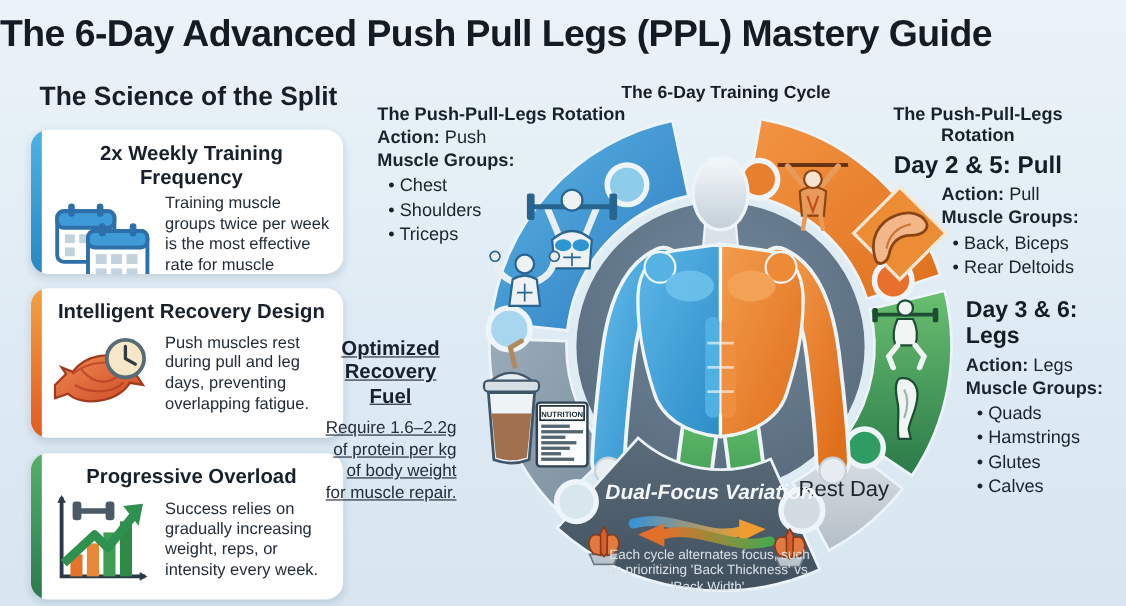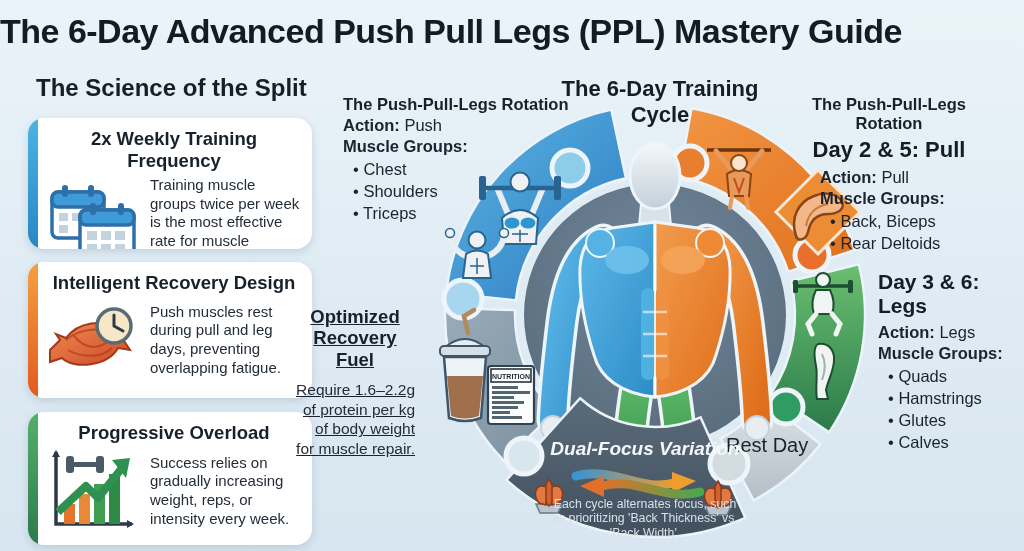--- a/index.html
+++ b/index.html
@@ -18,30 +18,30 @@
   .card-inner{padding:8px 10px 8px 18px;}
   .card-title{font-size:18.5px;font-weight:800;text-align:center;color:#18212b;margin:2px 0 4px 0;}
   .card-row{display:flex;align-items:center;gap:8px;}
   .card-icon{flex:0 0 96px;display:flex;justify-content:center;}
   .card-body{font-size:15px;line-height:1.24;color:#232d38;}
   #card-frequency{top:118px;height:131px;}
   #card-recovery{top:262px;height:136px;}
   #card-overload{top:412px;height:133px;}
   
   .ov{position:absolute;z-index:3;}
-  .cycle-heading{left:530px;top:76px;width:260px;text-align:center;font-size:22px;font-weight:800;color:#151d27;}
+  .cycle-heading{left:530px;top:76px;width:260px;text-align:center;font-size:16px;font-weight:800;color:#151d27;}
   .rot-heading{font-size:16.5px;font-weight:800;color:#18212b;}
   .day-heading{font-size:22px;font-weight:800;color:#141c26;margin:4px 0 5px 0;}
   .kv{font-size:16.5px;margin:2px 0;}
   .kv b{font-weight:800;}
   ul.groups{list-style:none;margin:2px 0 0 0;padding:0 0 0 10px;font-size:16.5px;line-height:1.34;}
   ul.groups li::before{content:"• ";}
   #push-block{left:343px;top:95px;width:230px;}
   #pull-block{left:784px;top:95px;width:210px;text-align:center;}
-  #pull-block .body-left{text-align:left;margin-left:36px;}
+  #pull-block .body-left{text-align:left;margin-left:72px;}
   #legs-block{left:878px;top:266px;width:150px;}
   #legs-block .day-heading{font-size:21px;}
   #recovery-block{left:295px;top:306px;width:120px;text-decoration:underline;}
   #recovery-block .rec-title{font-size:18.5px;font-weight:800;text-align:center;line-height:1.15;color:#18212b;}
   #recovery-block .rec-body{margin-top:10px;font-size:15.5px;line-height:1.28;text-align:right;color:#232d38;}
   #rest-label{left:726px;top:434px;width:120px;text-align:left;font-size:20px;font-weight:400;color:#1a222c;}
   #dual-title{left:540px;top:438px;width:210px;text-align:center;font-size:19px;font-weight:800;color:#f4f7f9;font-style:italic;}
   #dual-caption{left:548px;top:497px;width:194px;text-align:center;font-size:12.3px;line-height:1.16;color:#d9e0e6;}
   svg.wheel{position:absolute;left:0;top:0;z-index:2;}
 </style>

